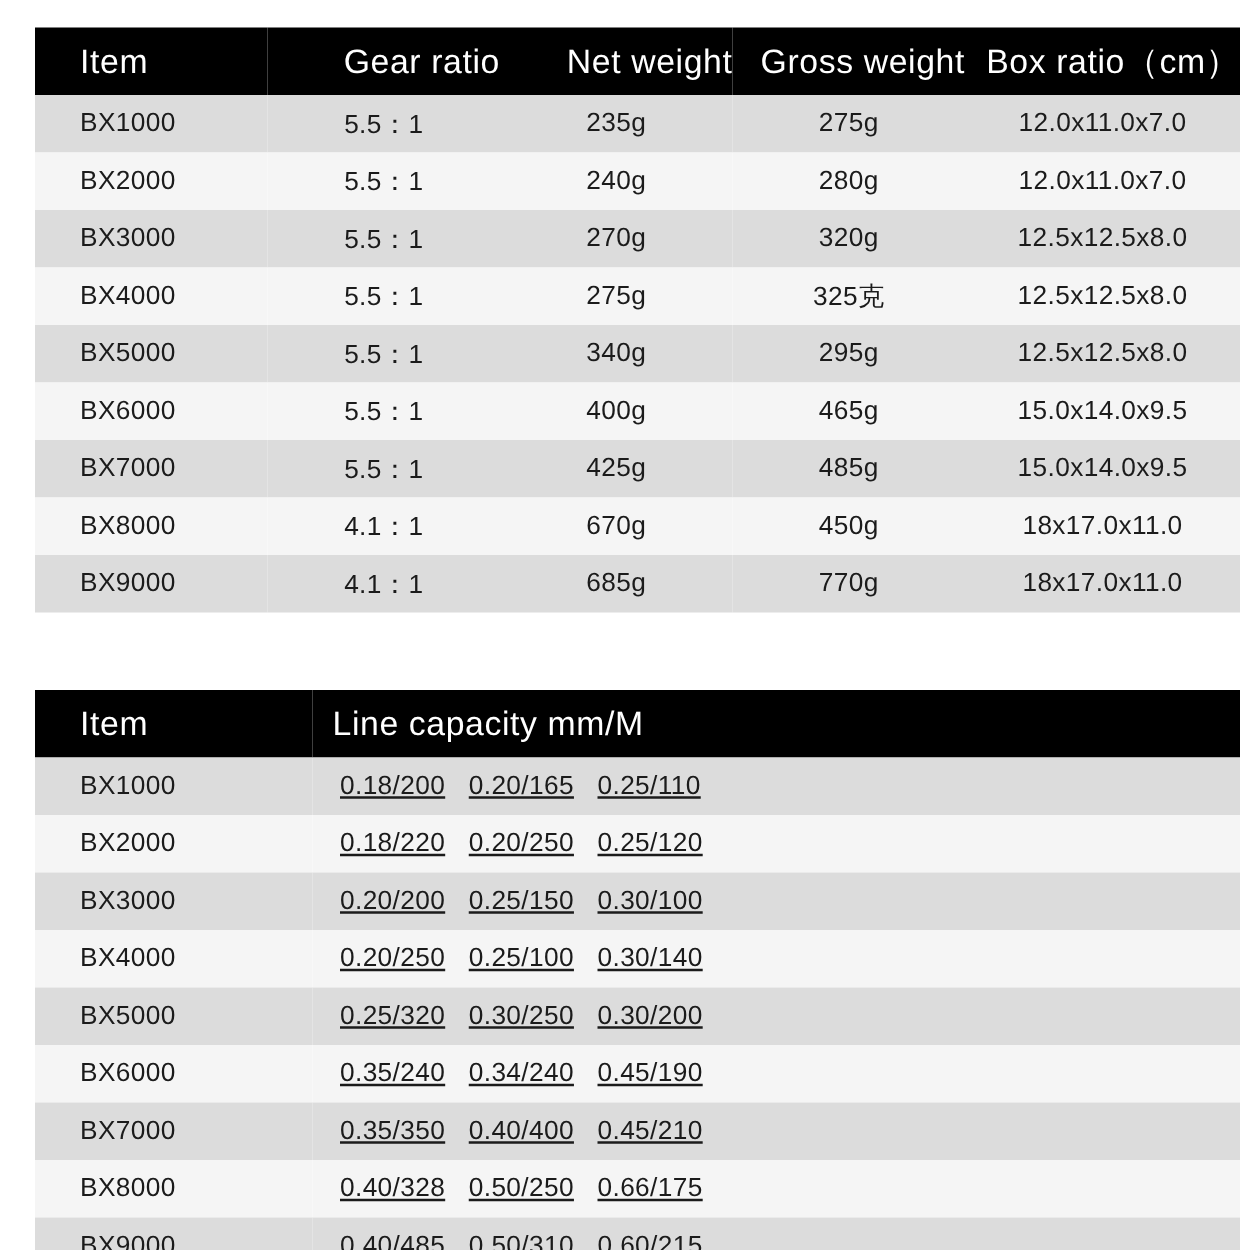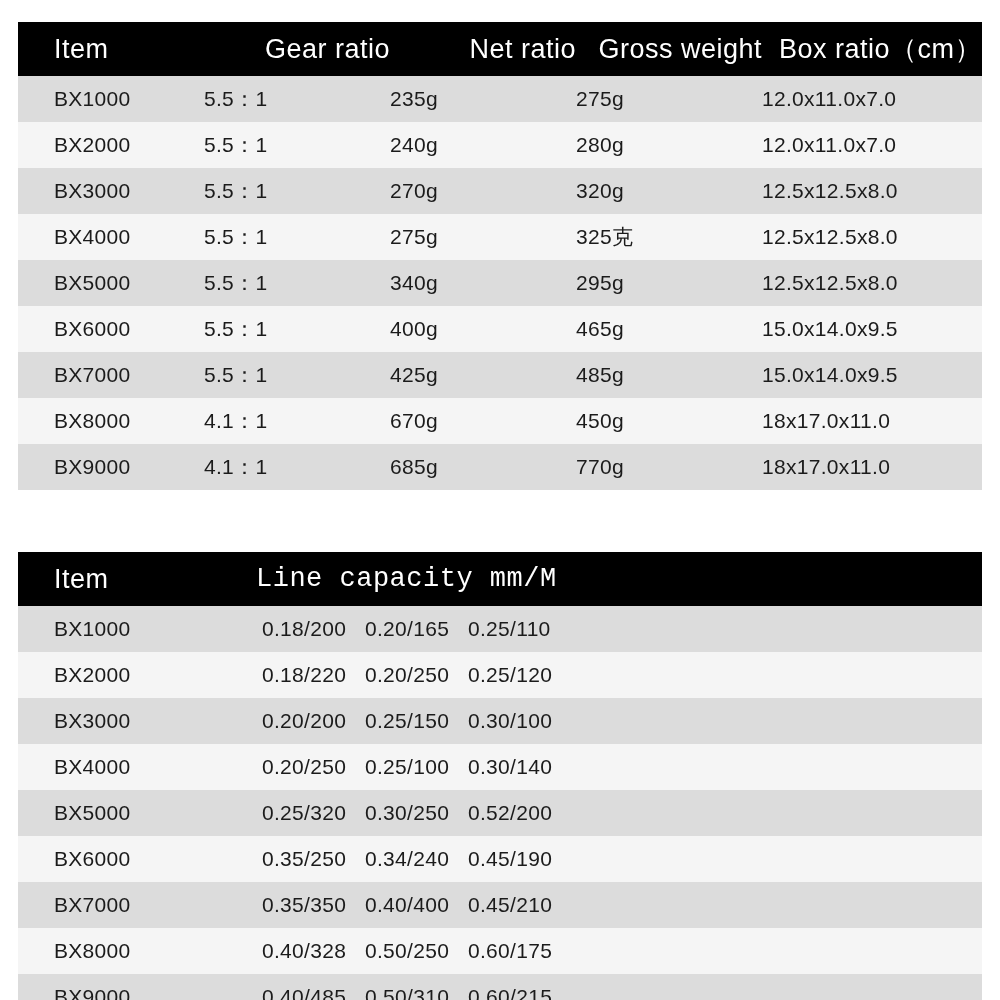--- a/index.html
+++ b/index.html
@@ -12,42 +12,42 @@
     background: #ffffff;
     font-family: "Liberation Sans", sans-serif;
     color: #1a1a1a;
     overflow: hidden;
   }
   .page {
     width: 1000px;
     height: 1000px;
     position: relative;
     box-sizing: border-box;
-    padding: 22px 18px 0 18px;
+    padding: 22px 18px 0 28px;
   }
   table {
     width: 964px;
     border-collapse: collapse;
     table-layout: fixed;
   }
   
   .specs-table thead th {
     background: #000000;
     color: #ffffff;
     font-weight: normal;
     font-size: 27px;
     height: 54px;
     letter-spacing: 0.5px;
     text-align: right;
     padding: 0;
   }
   .specs-table tbody td {
     font-size: 21px;
     height: 46px;
-    text-align: left;
+    text-align: center;
     padding: 0;
     color: #1b1b1b;
     letter-spacing: 0.3px;
   }
   .specs-table tbody tr:nth-child(odd) td { background: #dcdcdc; }
   .specs-table tbody tr:nth-child(even) td { background: #f5f5f5; }
   .specs-table td.item-cell,
   .specs-table th.item-col {
     text-align: left;
     padding-left: 36px;
@@ -73,21 +73,20 @@
     padding: 0;
   }
   .line-table thead th.item-col {
     text-align: left;
     padding-left: 36px;
     width: 186px;
   }
   .line-table thead th.cap-col {
     text-align: left;
     padding-left: 16px;
-    font-family: Liberation Mono, monospace;
   }
   .line-table tbody td {
     font-size: 21px;
     height: 46px;
     padding: 0;
     color: #1b1b1b;
     letter-spacing: 0.3px;
   }
   .line-table tbody td.item-cell {
     text-align: left;
@@ -95,41 +94,42 @@
   }
   .line-table tbody td.cap-cell {
     text-align: left;
     padding-left: 0;
   }
   .line-table tbody tr:nth-child(odd) td { background: #dcdcdc; }
   .line-table tbody tr:nth-child(even) td { background: #f5f5f5; }
   .cap-group {
     display: inline-block;
     width: 103px;
+    text-decoration: underline;
   }
   .cap-group:first-child { margin-left: 22px; }
 </style>
 </head>
 <body>
 
 <div class="page">
 
   <table class="specs-table">
     <colgroup>
       <col class="col-item">
         <col class="col-gear">
         <col class="col-net">
         <col class="col-gross">
         <col class="col-box">
     </colgroup>
     <thead>
       <tr>
         <th class="item-col">Item</th>
         <th>Gear ratio</th>
-        <th>Net ratio</th>
+        <th>Net weight</th>
         <th>Gross weight</th>
         <th>Box ratio（cm）</th>
       </tr>
     </thead>
     <tbody>
       <tr>
         <td class="item-cell">BX1000</td>
         <td>5.5：1</td>
         <td>235g</td>
         <td>275g</td>
@@ -224,39 +224,39 @@
       </tr>
       <tr>
         <td class="item-cell">BX4000</td>
         <td class="cap-cell">
           <span class="cap-group">0.20/250</span><span class="cap-group">0.25/100</span><span class="cap-group">0.30/140</span>
         </td>
       </tr>
       <tr>
         <td class="item-cell">BX5000</td>
         <td class="cap-cell">
-          <span class="cap-group">0.25/320</span><span class="cap-group">0.30/250</span><span class="cap-group">0.52/200</span>
+          <span class="cap-group">0.25/320</span><span class="cap-group">0.30/250</span><span class="cap-group">0.30/200</span>
         </td>
       </tr>
       <tr>
         <td class="item-cell">BX6000</td>
         <td class="cap-cell">
-          <span class="cap-group">0.35/250</span><span class="cap-group">0.34/240</span><span class="cap-group">0.45/190</span>
+          <span class="cap-group">0.35/240</span><span class="cap-group">0.34/240</span><span class="cap-group">0.45/190</span>
         </td>
       </tr>
       <tr>
         <td class="item-cell">BX7000</td>
         <td class="cap-cell">
           <span class="cap-group">0.35/350</span><span class="cap-group">0.40/400</span><span class="cap-group">0.45/210</span>
         </td>
       </tr>
       <tr>
         <td class="item-cell">BX8000</td>
         <td class="cap-cell">
-          <span class="cap-group">0.40/328</span><span class="cap-group">0.50/250</span><span class="cap-group">0.60/175</span>
+          <span class="cap-group">0.40/328</span><span class="cap-group">0.50/250</span><span class="cap-group">0.66/175</span>
         </td>
       </tr>
       <tr>
         <td class="item-cell">BX9000</td>
         <td class="cap-cell">
           <span class="cap-group">0.40/485</span><span class="cap-group">0.50/310</span><span class="cap-group">0.60/215</span>
         </td>
       </tr>
     </tbody>
   </table>

